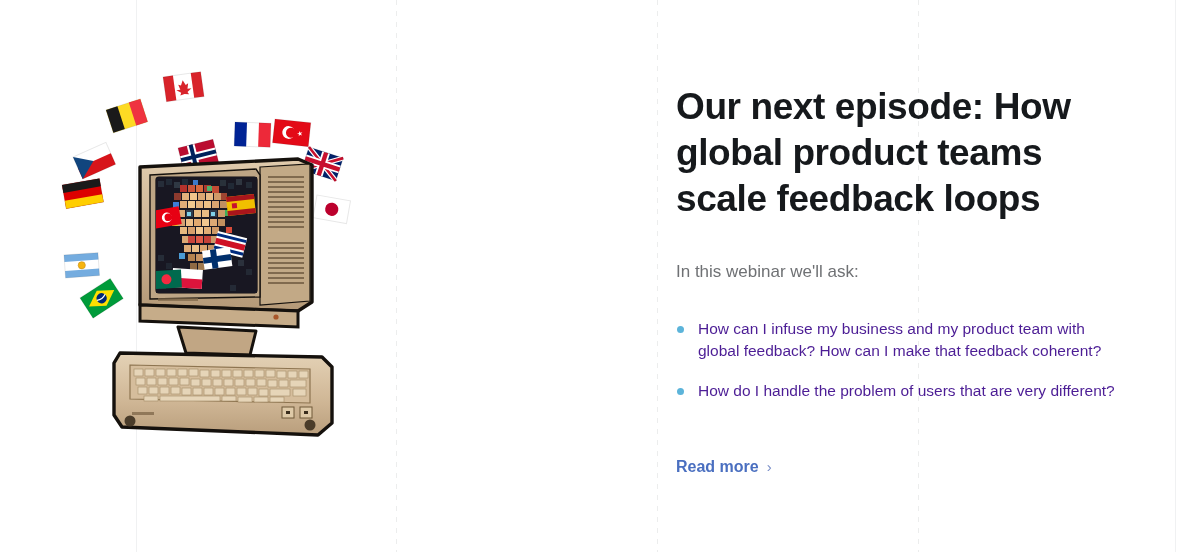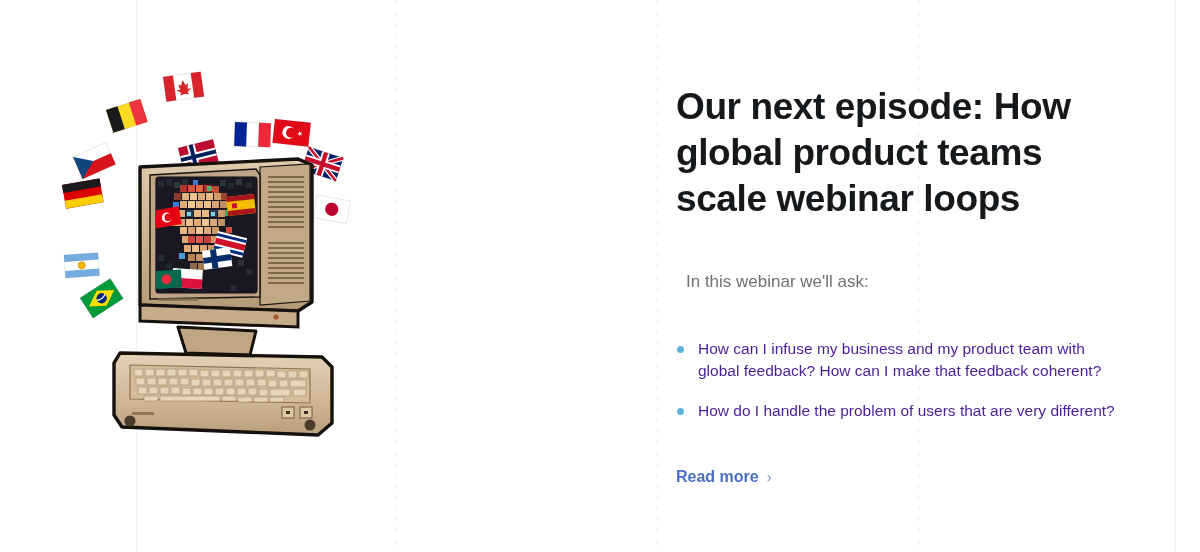--- a/index.html
+++ b/index.html
@@ -60,21 +60,21 @@
     margin: 0;
     font-size: 37px;
     line-height: 46px;
     font-weight: 700;
     letter-spacing: -0.4px;
     color: #16191c;
     font-family: "Liberation Sans", sans-serif;
   }
 
   .lede {
-    margin: 10px;
+    margin: 0;
     padding-top: 38px;
     font-size: 17px;
     line-height: 24px;
     color: #6f7174;
     font-weight: 400;
   }
 
   .bullets {
     list-style: none;
     margin: 0;
@@ -83,21 +83,21 @@
   }
   .bullet-item {
     position: relative;
     padding-left: 22px;
     margin-bottom: 18px;
     font-size: 15.5px;
     line-height: 22px;
     color: #4c1d95;
     font-weight: 400;
   }
-  .bullet-item:last-child { margin-bottom: 6px; }
+  .bullet-item:last-child { margin-bottom: 16px; }
   .bullet-dot {
     position: absolute;
     left: 1px;
     top: 8px;
     width: 7px;
     height: 7px;
     border-radius: 50%;
     background: #5cb4da;
   }
 
@@ -479,21 +479,21 @@
         </g>
 
         <circle cx="70" cy="366" r="5.5" fill="#4a3c2a"></circle>
         <circle cx="250" cy="370" r="5.5" fill="#4a3c2a"></circle>
       </g>
     </svg>
   </div>
 
   <div class="content">
 
-    <h1 class="headline">Our next episode: How global product teams scale webinar loops</h1>
+    <h1 class="headline">Our next episode: How global product teams scale feedback loops</h1>
 
     <p class="lede">In this webinar we'll ask:</p>
 
     <ul class="bullets">
       <li class="bullet-item">
         <span class="bullet-dot"></span>
         <span>How can I infuse my business and my product team with global feedback? How can I make that feedback coherent?</span>
       </li>
       <li class="bullet-item">
         <span class="bullet-dot"></span>

